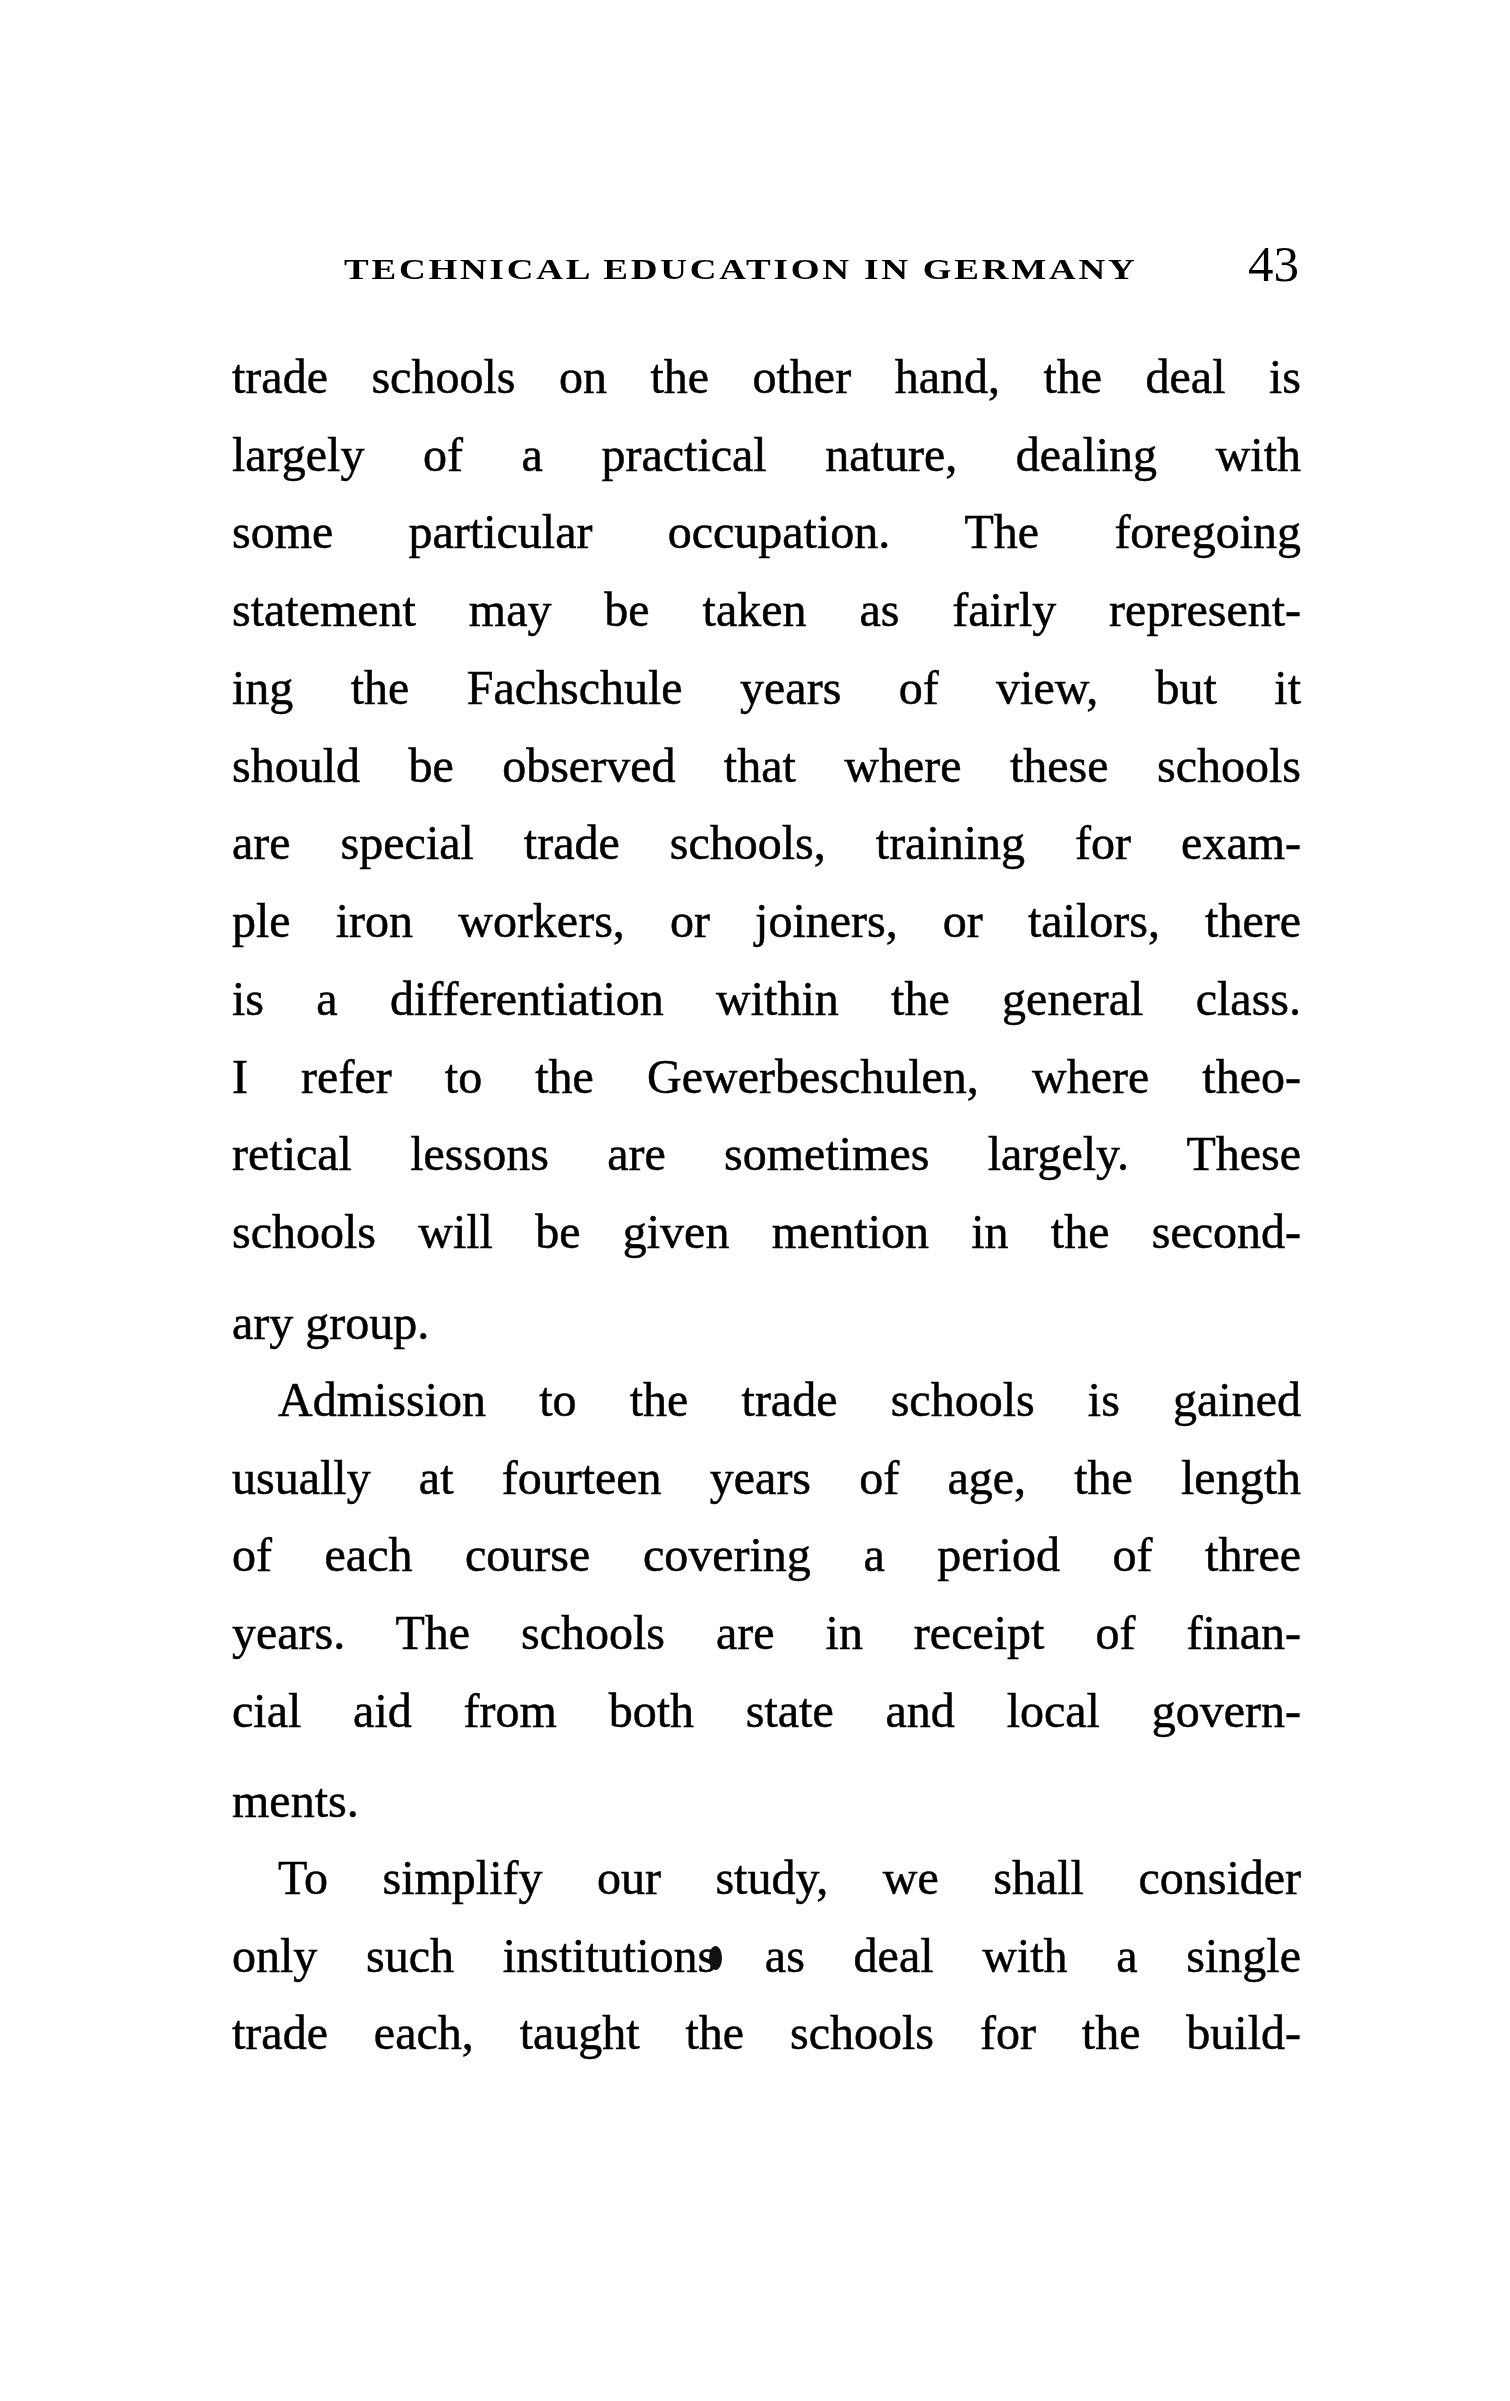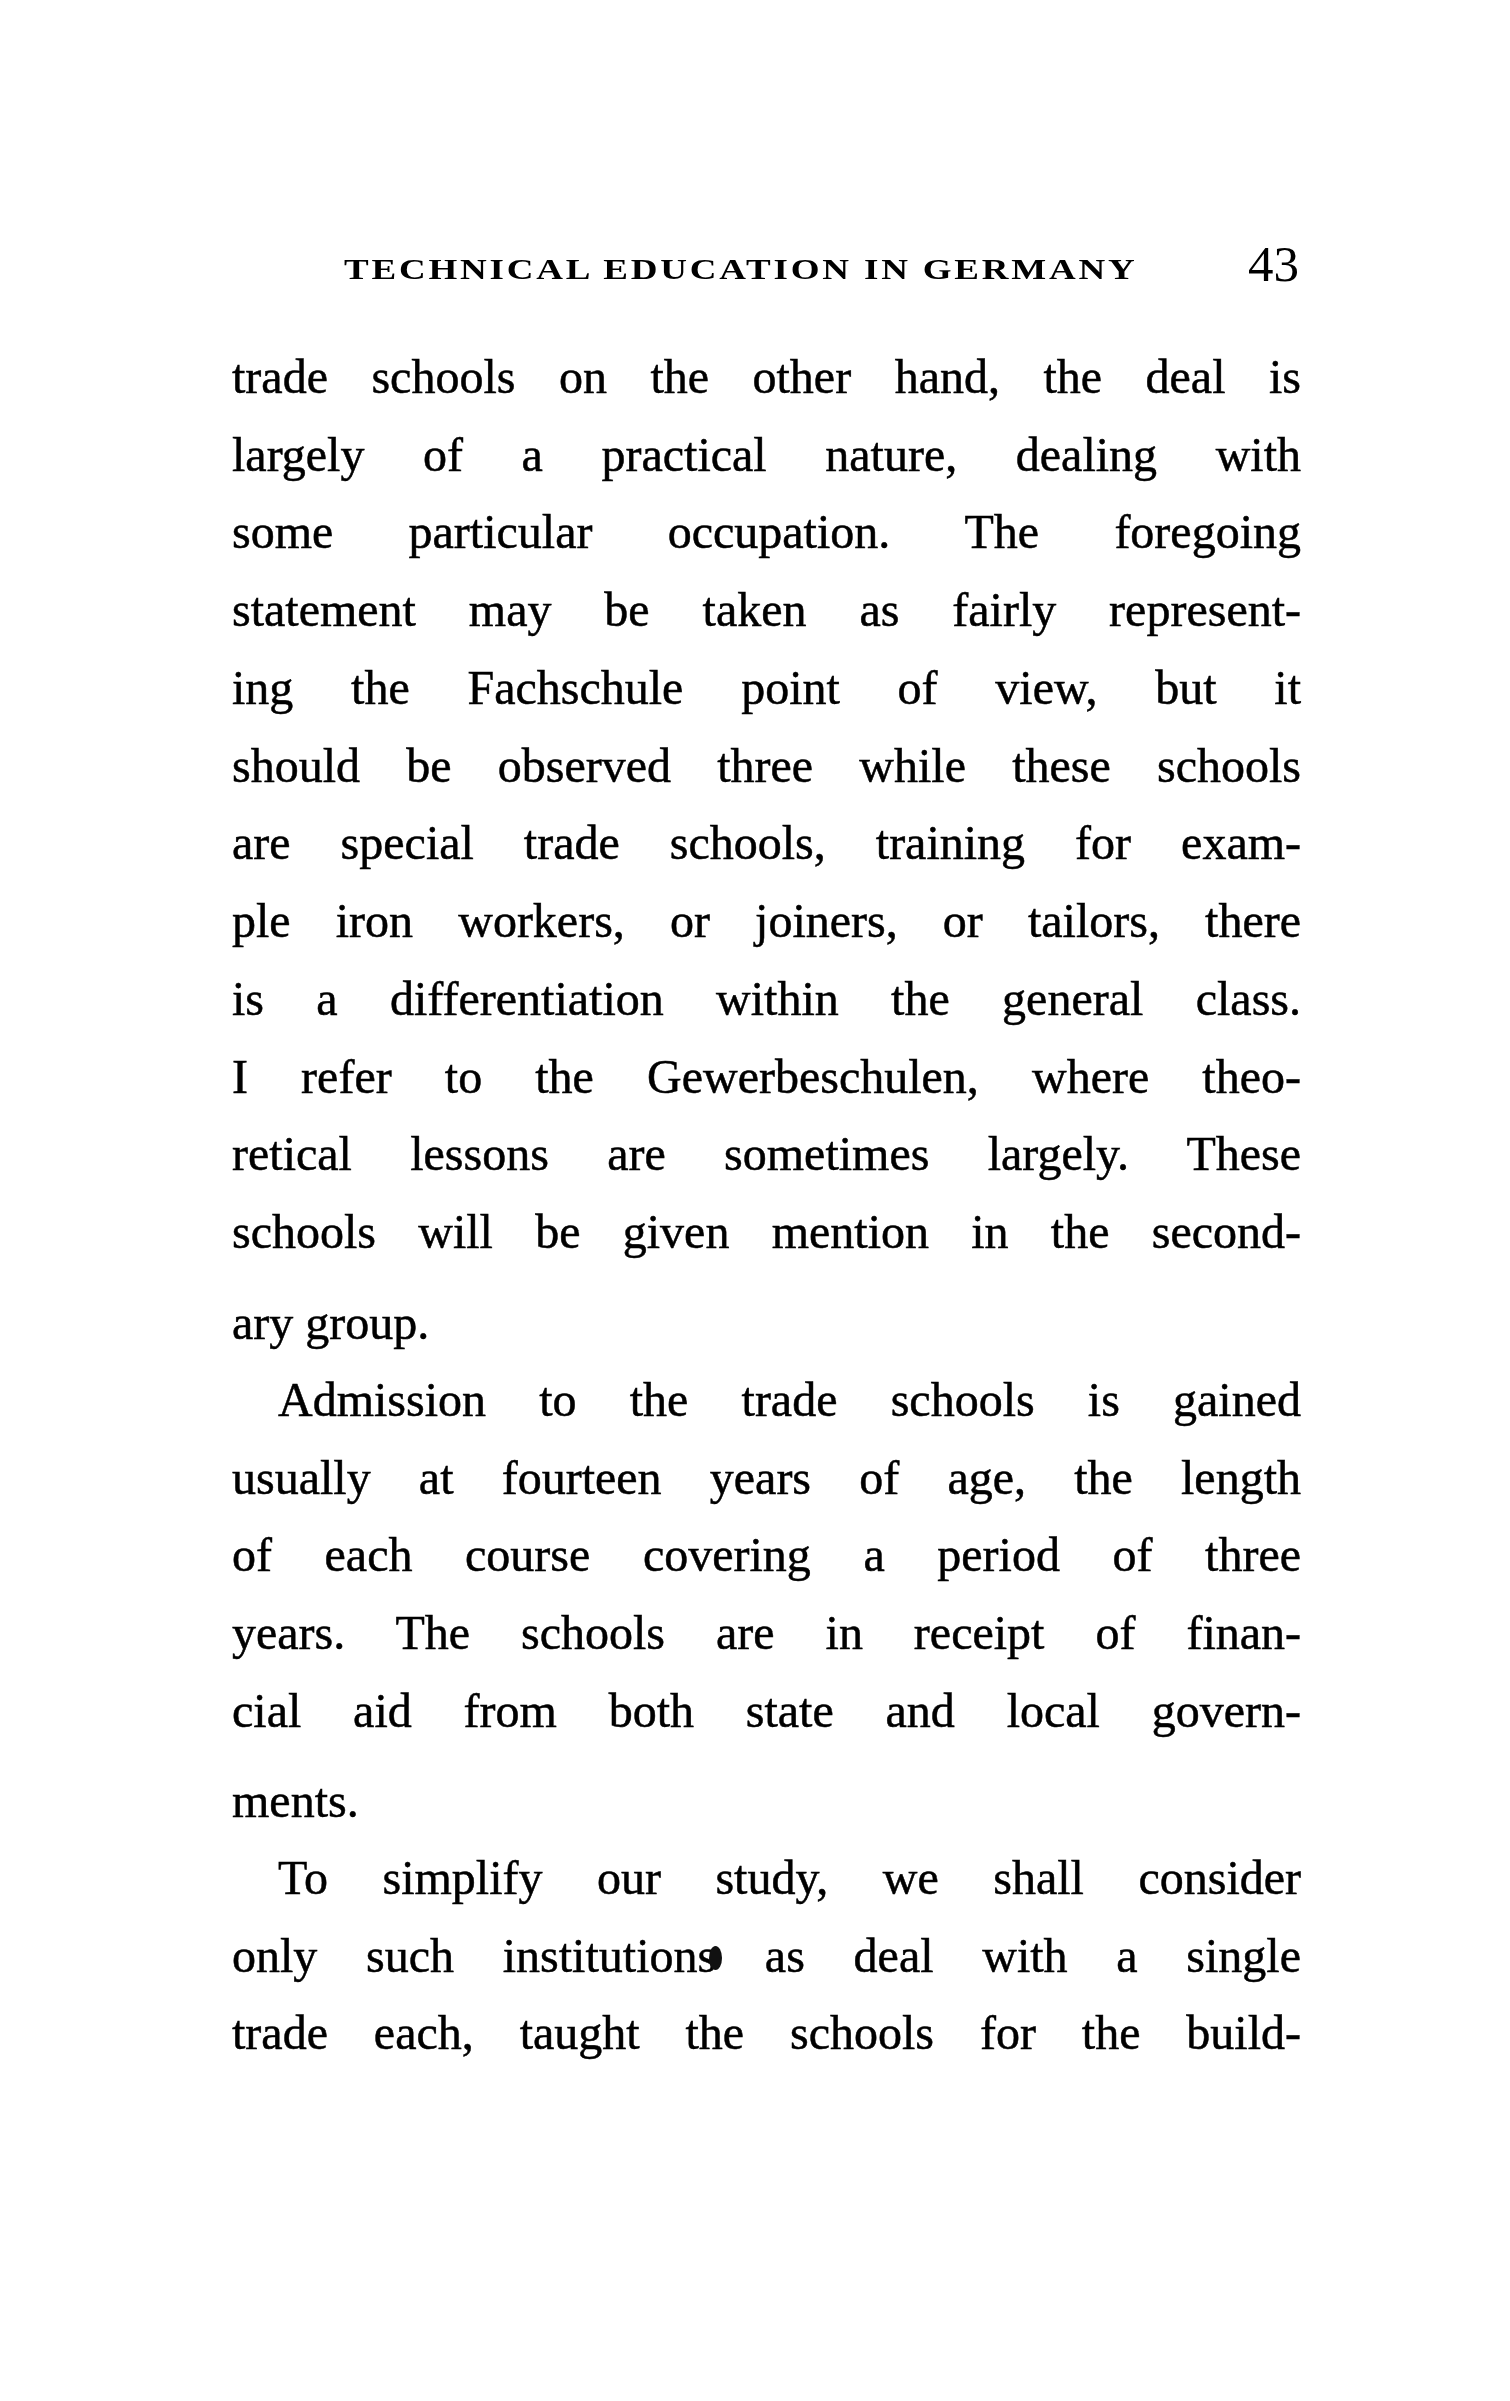--- a/index.html
+++ b/index.html
@@ -94,22 +94,22 @@
     <span class="running-title">TECHNICAL EDUCATION IN GERMANY</span>
     <span class="page-number">43</span>
   </div>
 
   <div class="body-text">
 
     <div class="line" style="top:0px">trade schools on the other hand, the deal is</div>
     <div class="line" style="top:78px">largely of a practical nature, dealing with</div>
     <div class="line" style="top:155px">some particular occupation.  The foregoing</div>
     <div class="line" style="top:233px">statement may be taken as fairly represent-</div>
-    <div class="line" style="top:311px">ing the Fachschule point of  view, but it</div>
-    <div class="line" style="top:389px">should be observed three while these schools</div>
+    <div class="line" style="top:311px">ing the Fachschule years of  view, but it</div>
+    <div class="line" style="top:389px">should be observed that where these schools</div>
     <div class="line" style="top:466px">are special trade schools, training for exam-</div>
     <div class="line" style="top:544px">ple iron workers, or joiners, or tailors, there</div>
     <div class="line" style="top:622px">is a differentiation within the general class.</div>
     <div class="line" style="top:700px">I refer to the Gewerbeschulen, where theo-</div>
     <div class="line" style="top:777px">retical lessons are sometimes largely.  These</div>
     <div class="line" style="top:855px">schools will be given mention in the second-</div>
     <div class="line last" style="top:946px">ary group.</div>
 
     <div class="line indent" style="top:1023px">Admission to the trade schools is gained</div>
     <div class="line" style="top:1101px">usually at fourteen years of age, the length</div>

